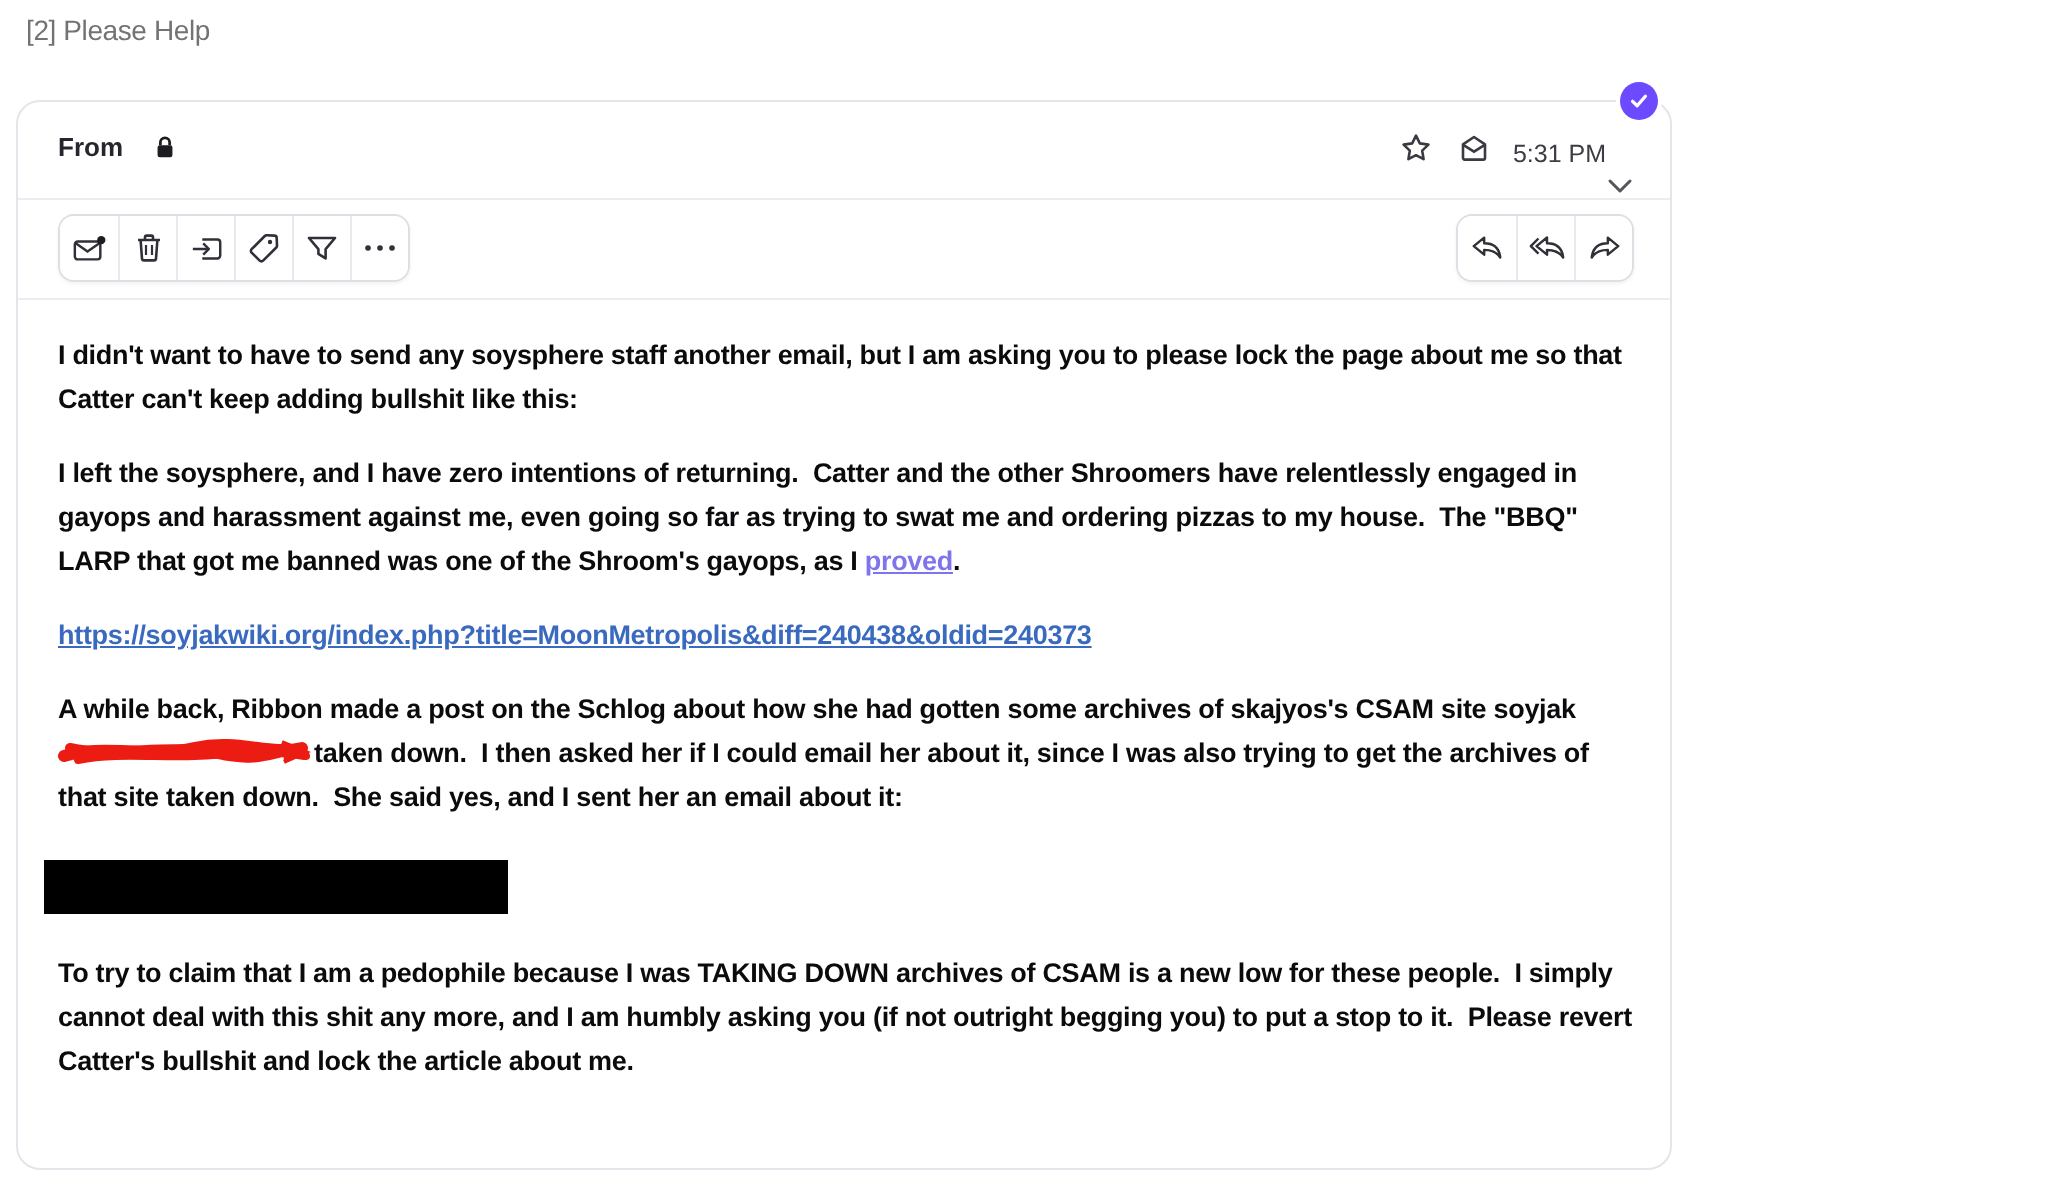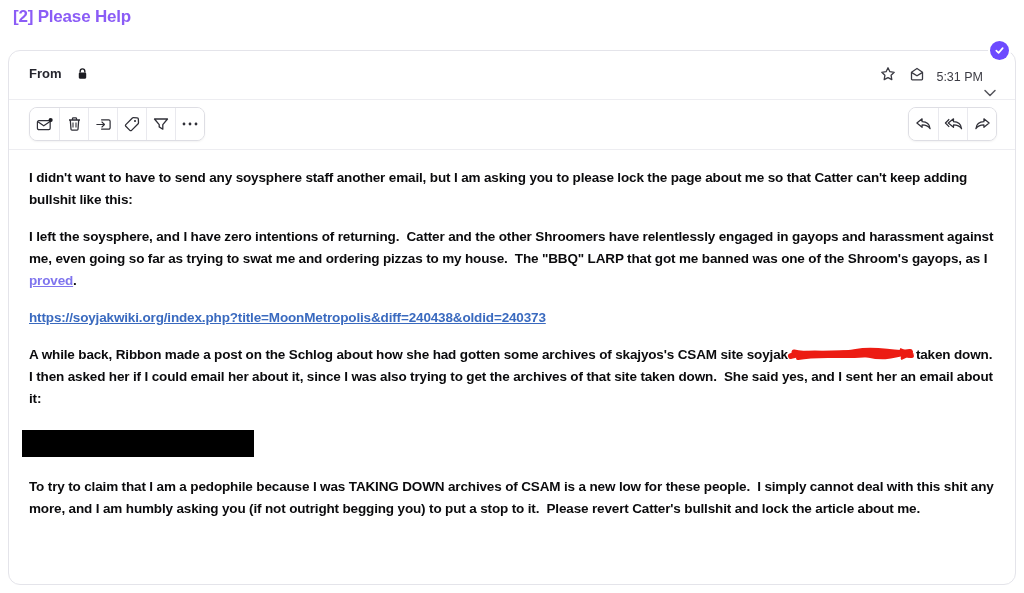--- a/index.html
+++ b/index.html
@@ -1,20 +1,20 @@
 <!DOCTYPE html>
 <html><head>
 <meta charset="utf-8">
 <style>
   * { box-sizing: border-box; }
   html,body { margin:0; padding:0; background:#ffffff; width:1024px; height:593px; overflow:hidden;
               font-family:"Liberation Sans","DejaVu Sans",sans-serif; }
-  .page-title { position:absolute; top:7px; left:13px; font-size:17px; font-weight:700;
-                color:#8b5cf6; letter-spacing:-0.2px; }
-  .mail-card { position:absolute; left:8px; top:50px; width:1008px; height:535px;
+  .page-title { position:absolute; top:7px; left:13px; font-size:14px; font-weight:400;
+                color:#737373; letter-spacing:-0.2px; }
+  .mail-card { position:absolute; left:8px; top:50px; width:828px; height:535px;
                background:#fff; border:1px solid #e4e4ea; border-radius:12px; }
   .verified-badge { position:absolute; top:-10px; right:6px; width:19px; height:19px; border-radius:50%;
                     background:#6d4aff; display:flex; align-items:center; justify-content:center;
                     box-shadow:0 0 0 2px #fff; }
   .hdr { position:relative; padding:13px 14px 10px 20px; }
   .hdr-row { display:flex; align-items:center; margin:2px 0 8px; font-size:13px; }
   .hdr-label { width:47px; font-weight:700; color:#26262e; }
   .addr { color:#35353c; font-weight:400; }
   .lock { margin-right:7px; display:inline-flex; }
   .hdr-meta { position:absolute; top:13px; right:32px; display:flex; align-items:flex-end; gap:9px; }

